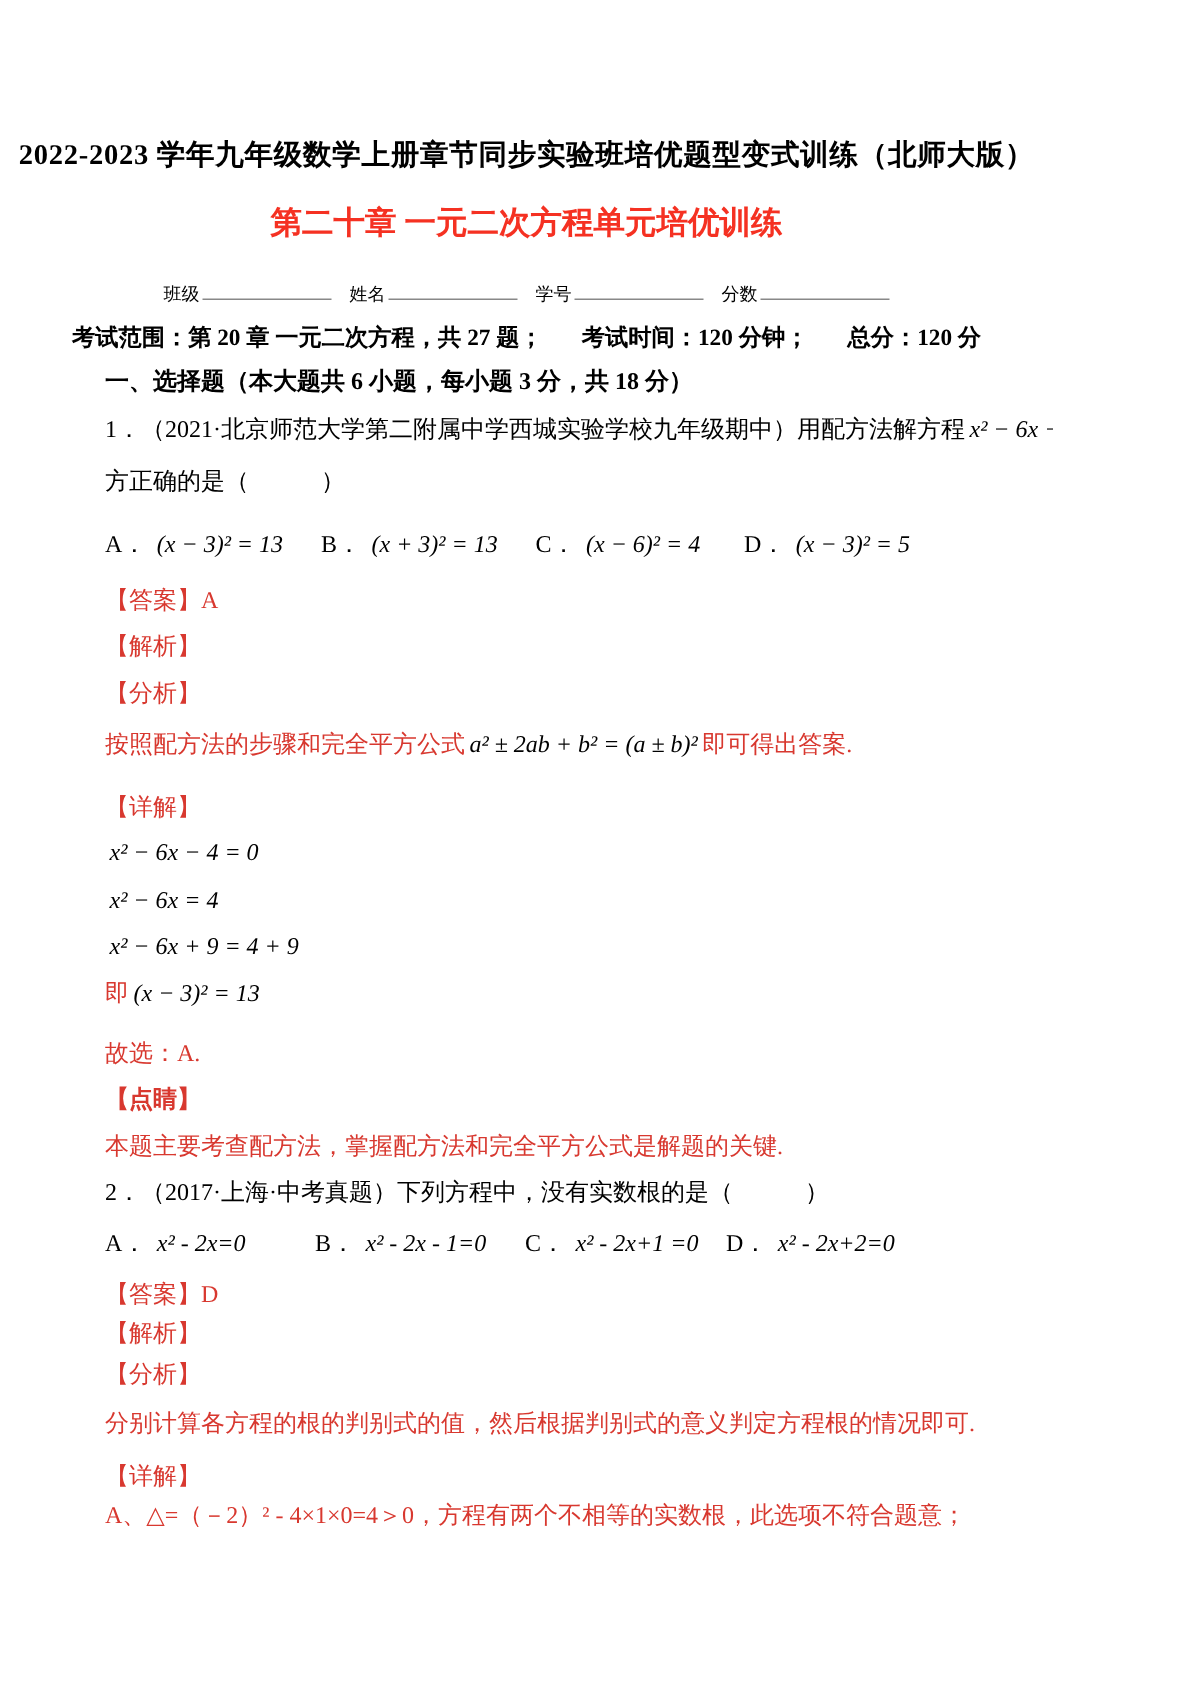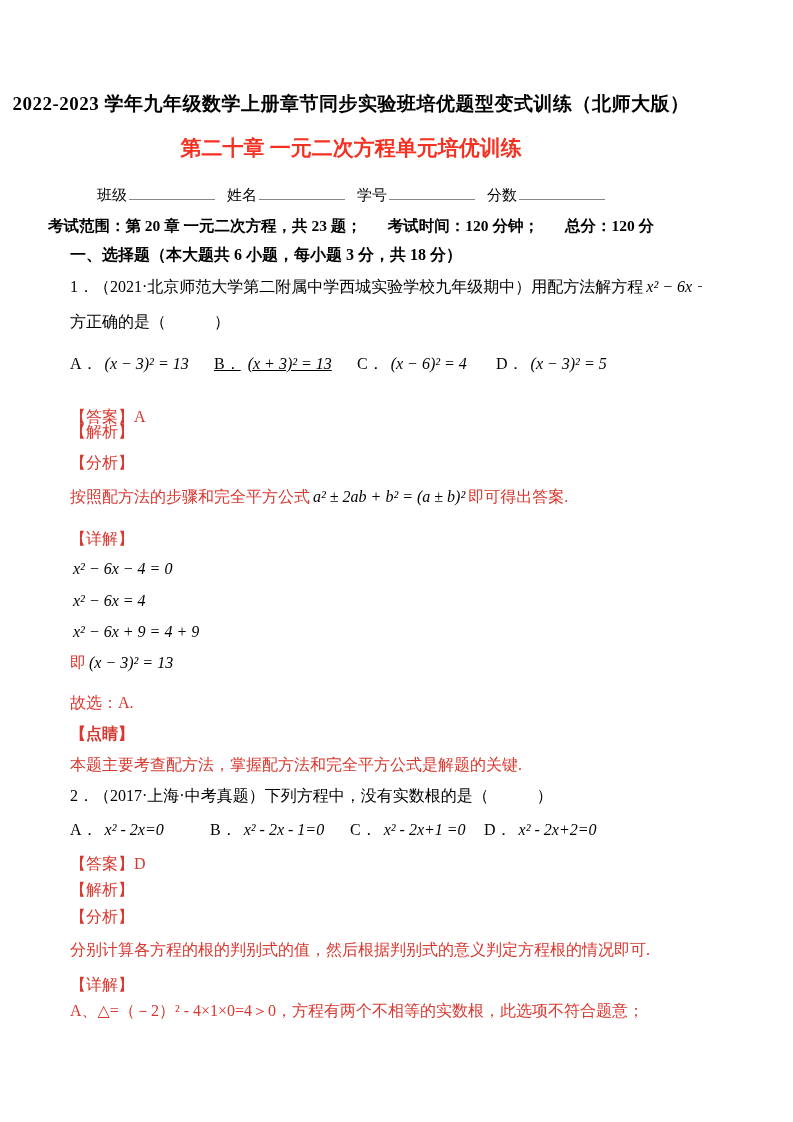--- a/index.html
+++ b/index.html
@@ -20,37 +20,37 @@
     overflow:hidden;
   }
   .line{position:absolute;white-space:nowrap;line-height:1.25;}
   .center{left:0;right:0;text-align:center;}
   .left{left:70px;}
   .bold{font-weight:bold;}
   .red{color:var(--answer-red);}
   .black{color:var(--text-black);}
   .title{top:92px;font-size:19px;letter-spacing:0.5px;}
   .chapter{top:135px;font-size:21px;color:var(--heading-red);}
-  .form-line{top:184px;left:0;right:0;text-align:center;font-size:15px;}
+  .form-line{top:184px;left:0;right:0;text-align:center;font-size:12px;}
   .form-group{display:inline-block;}
   .blank{
     display:inline-block;width:86px;height:15px;
     border-bottom:1px solid var(--blank-line);
     margin-left:2px;margin-right:12px;
   }
   .form-group:last-child .blank{margin-right:0;}
   .exam{top:216px;font-size:15.5px;}
   .exam .seg{margin-right:26px;}
   .section-h{top:245px;font-size:16px;}
   .math{font-style:italic;margin:0 3px;}
   .opt-label{margin-right:4px;}
   .opts{left:0;right:0;top:0;height:24px;}
   .opt{position:absolute;top:0;white-space:nowrap;}
   .opts1 .opt:nth-child(1){left:70px;}
-  .opts1 .opt:nth-child(2){left:214px;text-decoration:underline;}
+  .opts1 .opt:nth-child(2){left:214px;}
   .opts1 .opt:nth-child(3){left:357px;}
   .opts1 .opt:nth-child(4){left:496px;}
   .opts2 .opt:nth-child(1){left:70px;}
   .opts2 .opt:nth-child(2){left:210px;}
   .opts2 .opt:nth-child(3){left:350px;}
   .opts2 .opt:nth-child(4){left:484px;}
 </style>
 </head>
 <body>
 
@@ -58,38 +58,38 @@
 
   <div class="line center bold title">2022-2023 学年九年级数学上册章节同步实验班培优题型变式训练（北师大版）</div>
 
   <div class="line center bold chapter">第二十章  一元二次方程单元培优训练</div>
 
   <div class="line form-line">
     <span class="form-group"><span>班级</span><span class="blank"></span></span><span class="form-group"><span>姓名</span><span class="blank"></span></span><span class="form-group"><span>学号</span><span class="blank"></span></span><span class="form-group"><span>分数</span><span class="blank"></span></span>
   </div>
 
   <div class="line center bold exam">
-    <span class="seg">考试范围：第 20 章  一元二次方程，共 23 题；</span><span class="seg">考试时间：120 分钟；</span><span>总分：120 分</span>
+    <span class="seg">考试范围：第 20 章  一元二次方程，共 27 题；</span><span class="seg">考试时间：120 分钟；</span><span>总分：120 分</span>
   </div>
 
   <div class="line left bold section-h">一、选择题（本大题共 6 小题，每小题 3 分，共 18 分）</div>
 
   <div class="line left" style="top:277px;">
     <span>1．（2021·北京师范大学第二附属中学西城实验学校九年级期中）用配方法解方程</span><span class="math">x² − 6x − 4 = 0</span><span>，下列配</span>
   </div>
   <div class="line left" style="top:312px;">方正确的是（　　　）</div>
 
   <div class="line opts opts1" style="top:354px;">
     <span class="opt"><span class="opt-label">A．</span><span class="math">(x − 3)² = 13</span></span>
     <span class="opt"><span class="opt-label">B．</span><span class="math">(x + 3)² = 13</span></span>
     <span class="opt"><span class="opt-label">C．</span><span class="math">(x − 6)² = 4</span></span>
     <span class="opt"><span class="opt-label">D．</span><span class="math">(x − 3)² = 5</span></span>
   </div>
 
-  <div class="line left red" style="top:407px;text-align:center;">
+  <div class="line left red" style="top:391px;text-align:center;">
     <span>【答案】</span><span>A</span>
   </div>
   <div class="line left red" style="top:422px;">【解析】</div>
   <div class="line left red" style="top:453px;">【分析】</div>
 
   <div class="line left red" style="top:487px;text-align:center;">
     <span>按照配方法的步骤和完全平方公式</span><span class="math black">a² ± 2ab + b² = (a ± b)²</span><span>即可得出答案.</span>
   </div>
 
   <div class="line left red" style="top:529px;">【详解】</div>

